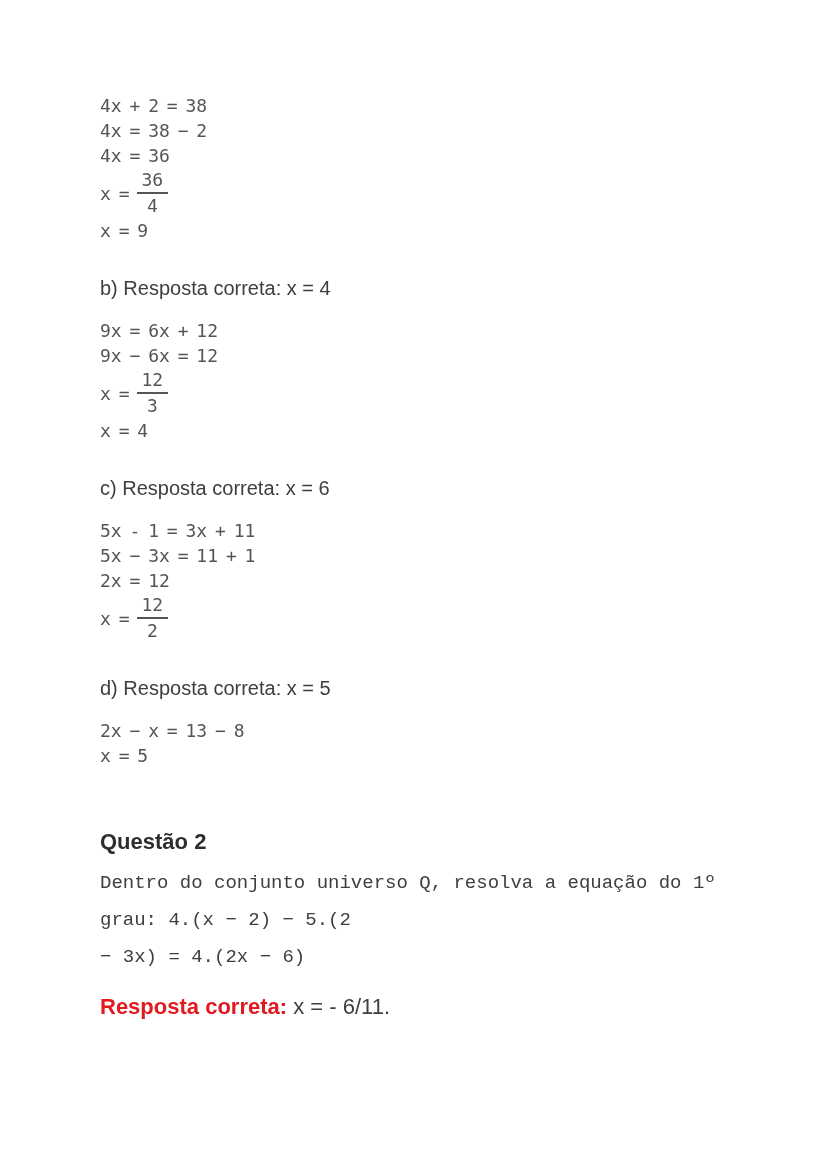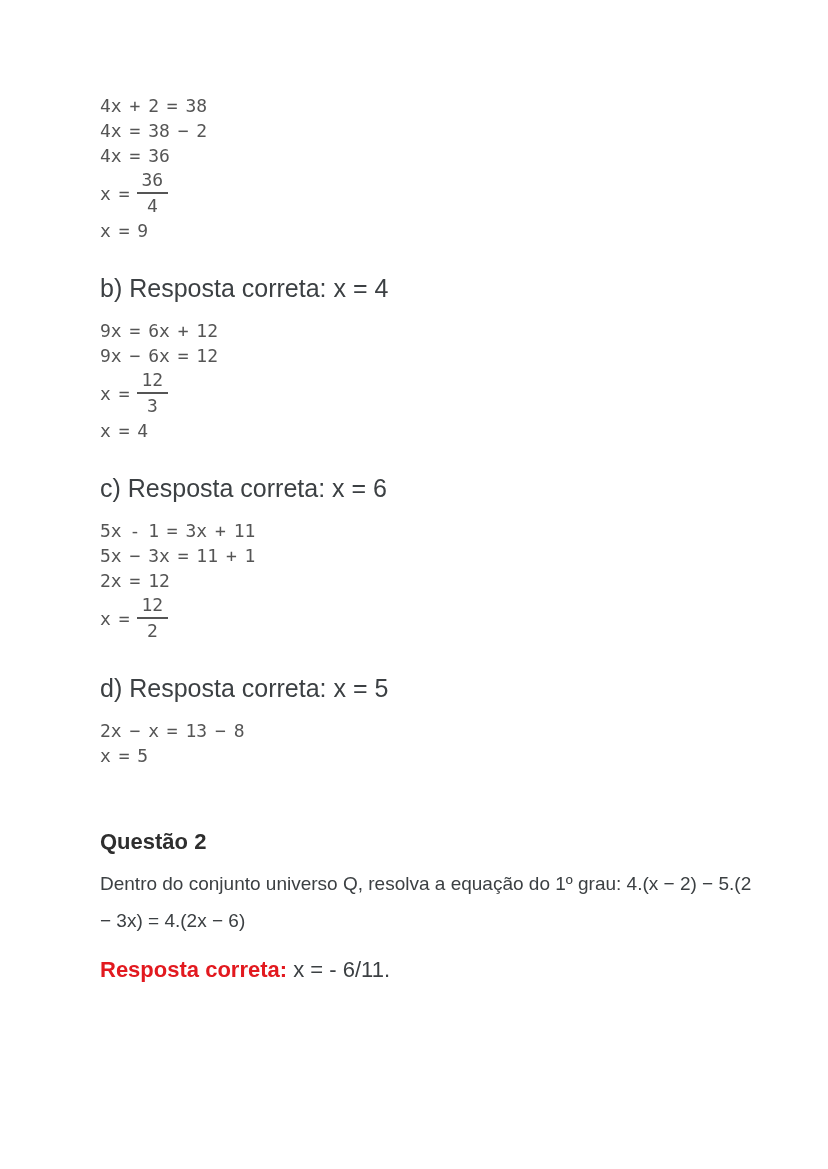--- a/index.html
+++ b/index.html
@@ -39,39 +39,40 @@
     margin-left:7px;
     line-height:1;
   }
   .frac .num{
     padding:0 5px 3px;
     border-bottom:2px solid var(--eq);
   }
   .frac .den{padding-top:3px;}
   
   .answer-label{
-    font-size:25px;
+    font-size:20px;
     line-height:25px;
     color:var(--body);
     margin:33px 0 17px;
   }
   
   .question-title{
     font-size:22px;
     line-height:30px;
     font-weight:bold;
     color:var(--heading);
     margin:59px 0 0;
   }
   .question-body{
     font-size:19px;
     line-height:37px;
     color:var(--body);
     margin:8px 0 0;
     max-width:660px;
+    font-family:Liberation Mono, monospace;
   }
   .final-answer{
     font-size:22px;
     line-height:25px;
     margin:18px 0 0;
   }
   .final-answer .red-label{
     color:var(--red);
     font-weight:bold;
   }

